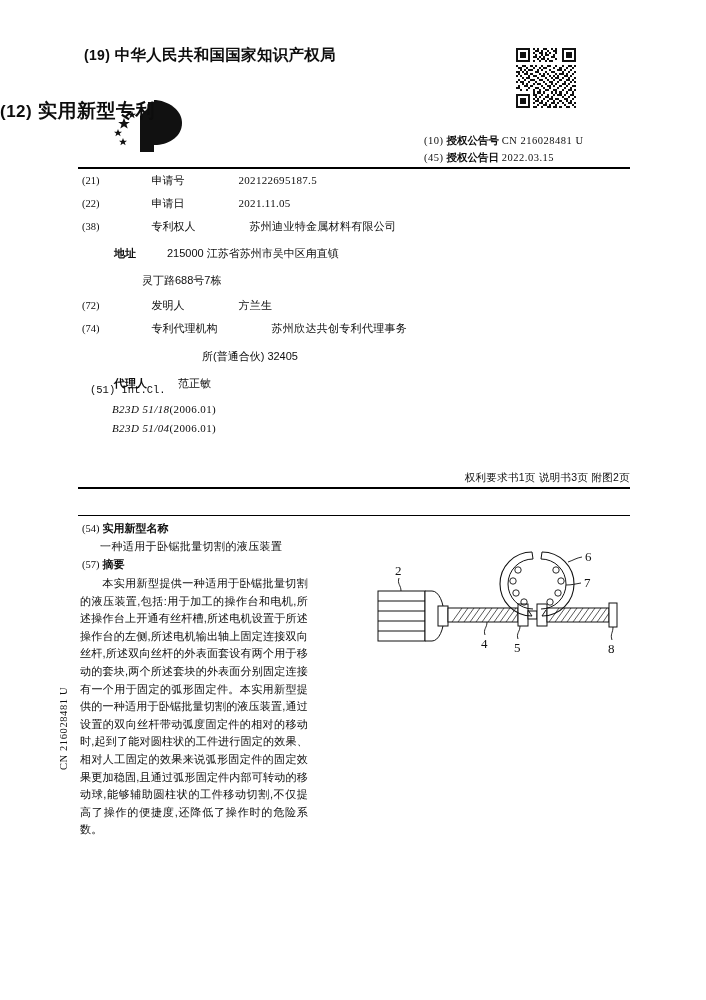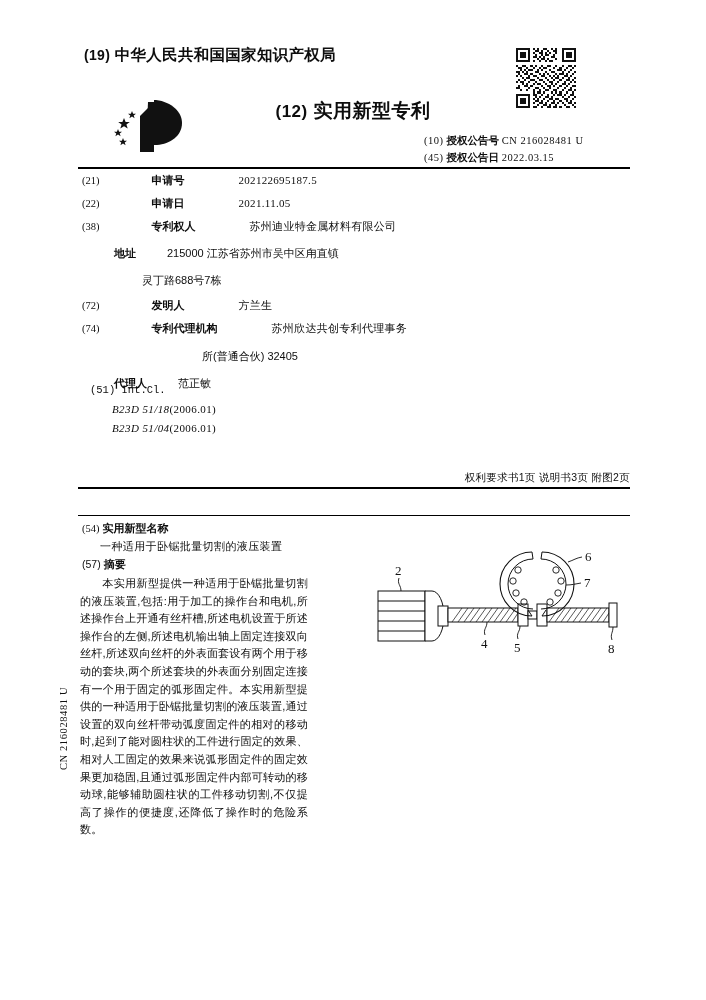--- a/index.html
+++ b/index.html
@@ -47,21 +47,21 @@
     letter-spacing: 0.3px;
     white-space: nowrap;
   }
   .office-line .num { font-size: 14px; }
 
   .kind-line {
     position: absolute;
     left: 0;
     top: 98px;
     width: 706px;
-    text-align: center;
+    text-align: left;
     font-size: 19px;
     font-weight: bold;
     letter-spacing: 0.5px;
   }
   .kind-line .num { font-size: 17px; }
 
   
   .emblem {
     position: absolute;
     left: 110px;
@@ -122,21 +122,21 @@
   }
   .bib-code {
     flex: 0 0 auto;
     font-family: "Liberation Serif", "DejaVu Serif", serif;
     font-size: 10.5px;
     padding-right: 4px;
     white-space: nowrap;
   }
   .bib-label {
     flex: 0 0 auto;
-    font-weight: bold;
+    font-weight: normal;
     padding-right: 6px;
     white-space: nowrap;
   }
   .bib-value {
     flex: 1 1 auto;
     font-family: "Liberation Serif", "DejaVu Serif", serif;
     letter-spacing: 0.3px;
   }
   .bib-value.cn { font-family: "Liberation Sans", "DejaVu Sans", sans-serif; }
   .sub-row {
@@ -218,21 +218,21 @@
 
   
   .abs-code {
     position: absolute;
     left: 82px;
     top: 557px;
     font-size: 11px;
     white-space: nowrap;
   }
   .abs-code .cd {
-    font-family: Liberation Sans, sans-serif;
+    font-family: Liberation Serif, serif;
     font-size: 10.5px;
   }
   .abs-code .lbl { font-weight: bold; }
   .abs-body {
     position: absolute;
     left: 80px;
     top: 575px;
     width: 228px;
     font-size: 11.1px;
     line-height: 17.6px;

